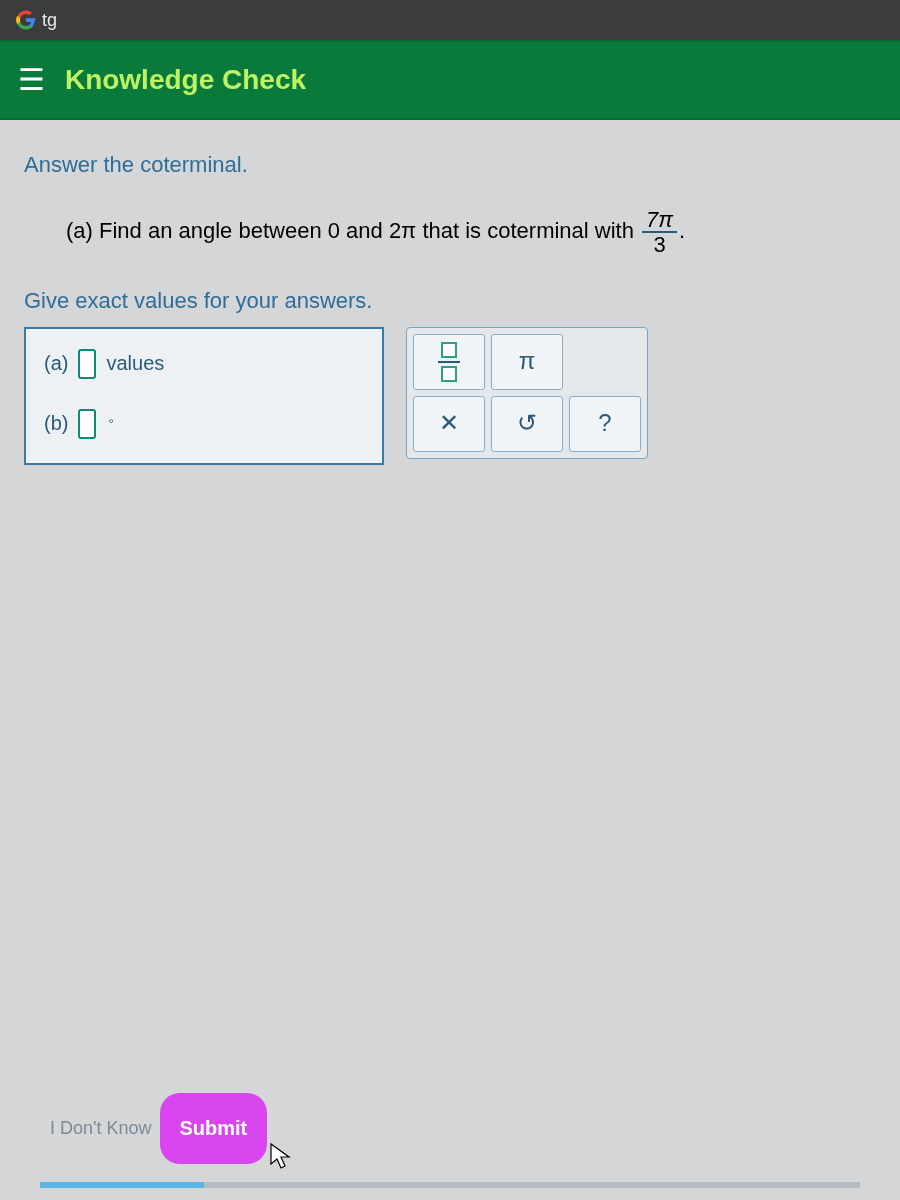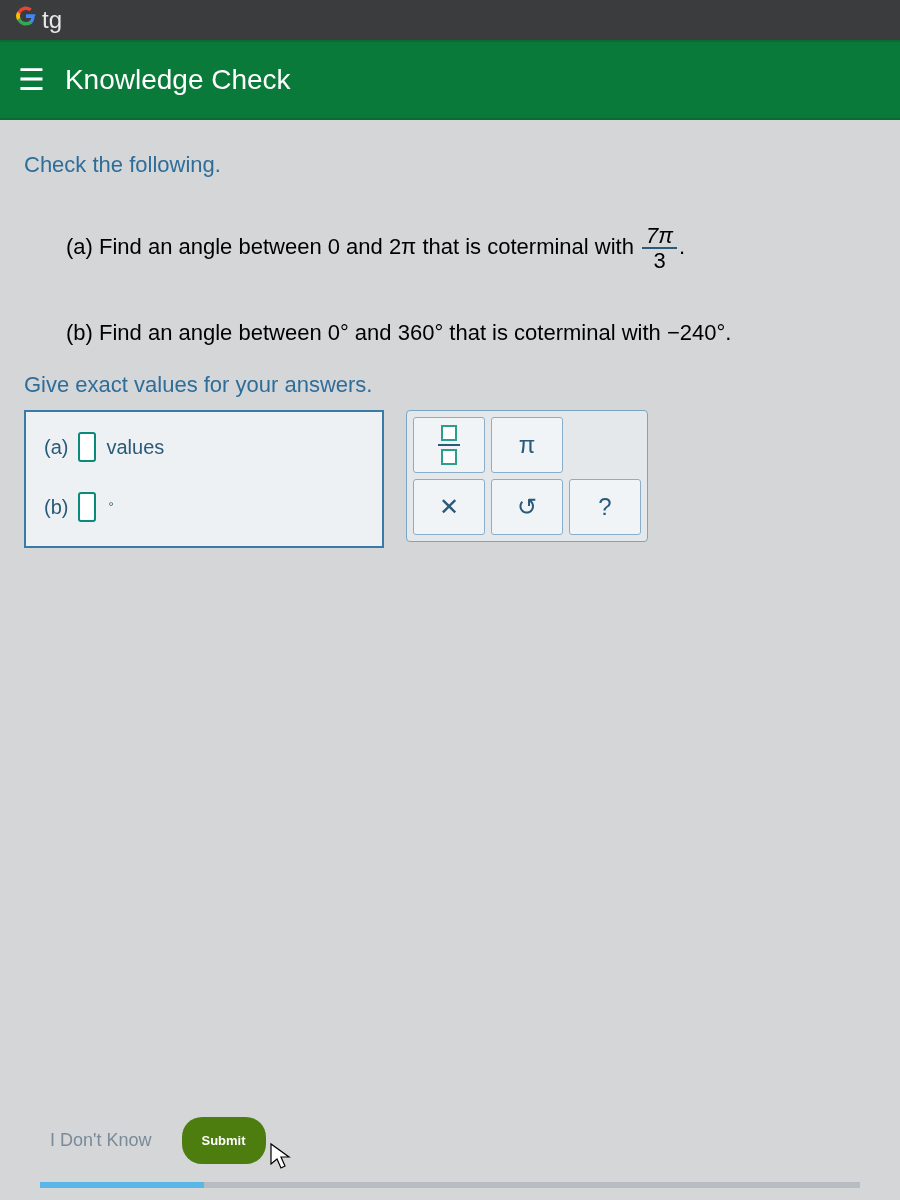--- a/index.html
+++ b/index.html
@@ -13,46 +13,47 @@
   }
   .tab-bar {
     height: 40px;
     background: #3a3c3e;
     display: flex;
     align-items: center;
     padding: 0 6px;
   }
   .tab {
     display: flex;
+    align-items: center;
     gap: 6px;
     color: #e8e8e8;
-    font-size: 24px;
+    font-size: 18px;
     padding: 4px 10px;
   }
   .g-icon svg { display: block; }
   .header-bar {
     background: #0a7a3a;
     height: 80px;
     display: flex;
     align-items: center;
     padding: 0 18px;
     gap: 20px;
     border-top: 2px solid #0b6b33;
     border-bottom: 2px solid #0b6b33;
   }
   .hamburger {
     color: #fff;
     font-size: 30px;
     line-height: 1;
     cursor: pointer;
   }
   .header-title {
-    color: #ffffff;
+    color: #bef264;
     font-size: 28px;
-    font-weight: 400;
+    font-weight: 700;
   }
   .content {
     padding: 30px 24px;
     color: #2a5a7a;
     font-size: 22px;
     line-height: 1.35;
   }
   .prompt {
     margin-bottom: 28px;
     color: #2f6d99;
@@ -60,21 +61,21 @@
   .part {
     margin: 0 0 30px 42px;
     color: #000000;
   }
   .part-b { margin-bottom: 22px; }
   .frac {
     display: inline-block;
     vertical-align: middle;
     text-align: center;
     line-height: 1.05;
-    margin: 16px 2px;
+    margin: 0 2px;
   }
   .frac .num { display: block; border-bottom: 2px solid #2a5a7a; padding: 0 4px; font-style: italic; }
   .frac .den { display: block; padding: 0 4px; }
   .inst {
     margin-bottom: 11px;
     color: #2f6d99;
   }
   .answer-row {
     display: flex;
     gap: 22px;
@@ -136,36 +137,36 @@
     width: 16px; height: 16px; border: 2px solid #2aa08a; background: #fff;
   }
   .tool-frac .bar { width: 22px; height: 2px; background: #2a5a7a; }
   .bottom-bar {
     position: absolute;
     left: 0; right: 4px;
     bottom: 36px;
     padding: 0 50px;
     display: flex;
     align-items: center;
-    gap: 30px;
+    gap: 8px;
   }
   .btn-plain {
     color: #7a8a98;
     font-size: 18px;
     background: transparent;
     border: none;
     cursor: pointer;
   }
   .btn-submit {
-    background: #4d7c0f;
+    background: #d946ef;
     color: #fff;
     border: none;
     border-radius: 20px;
-    padding: 16px 20px;
-    font-size: 13px;
+    padding: 24px 20px;
+    font-size: 20px;
     font-weight: 600;
     cursor: pointer;
     position: relative;
   }
   .cursor-overlay {
     position: absolute;
     left: 268px;
     bottom: 28px;
     pointer-events: none;
   }
@@ -197,31 +198,30 @@
     <span>tg</span>
   </div>
 </div>
 
 <div class="header-bar">
   <div class="hamburger">☰</div>
   <div class="header-title">Knowledge Check</div>
 </div>
 
 <div class="content">
-  <div class="prompt">Check the following.</div>
+  <div class="prompt">Answer the coterminal.</div>
 
   <div class="part">
     <span>(a) Find an angle between 0 and 2π that is coterminal with </span>
     <span class="frac">
       <span class="num">7π</span>
       <span class="den">3</span>
     </span><span>.</span>
   </div>
 
-  <div class="part part-b">(b) Find an angle between 0° and 360° that is coterminal with −240°.</div>
 
   <div class="inst">Give exact values for your answers.</div>
 
   <div class="answer-row">
 
     <div class="answer-box">
       <div class="ans-line">
         <span>(a)</span>
         <span class="answer-input"></span>
         <span>values</span>

